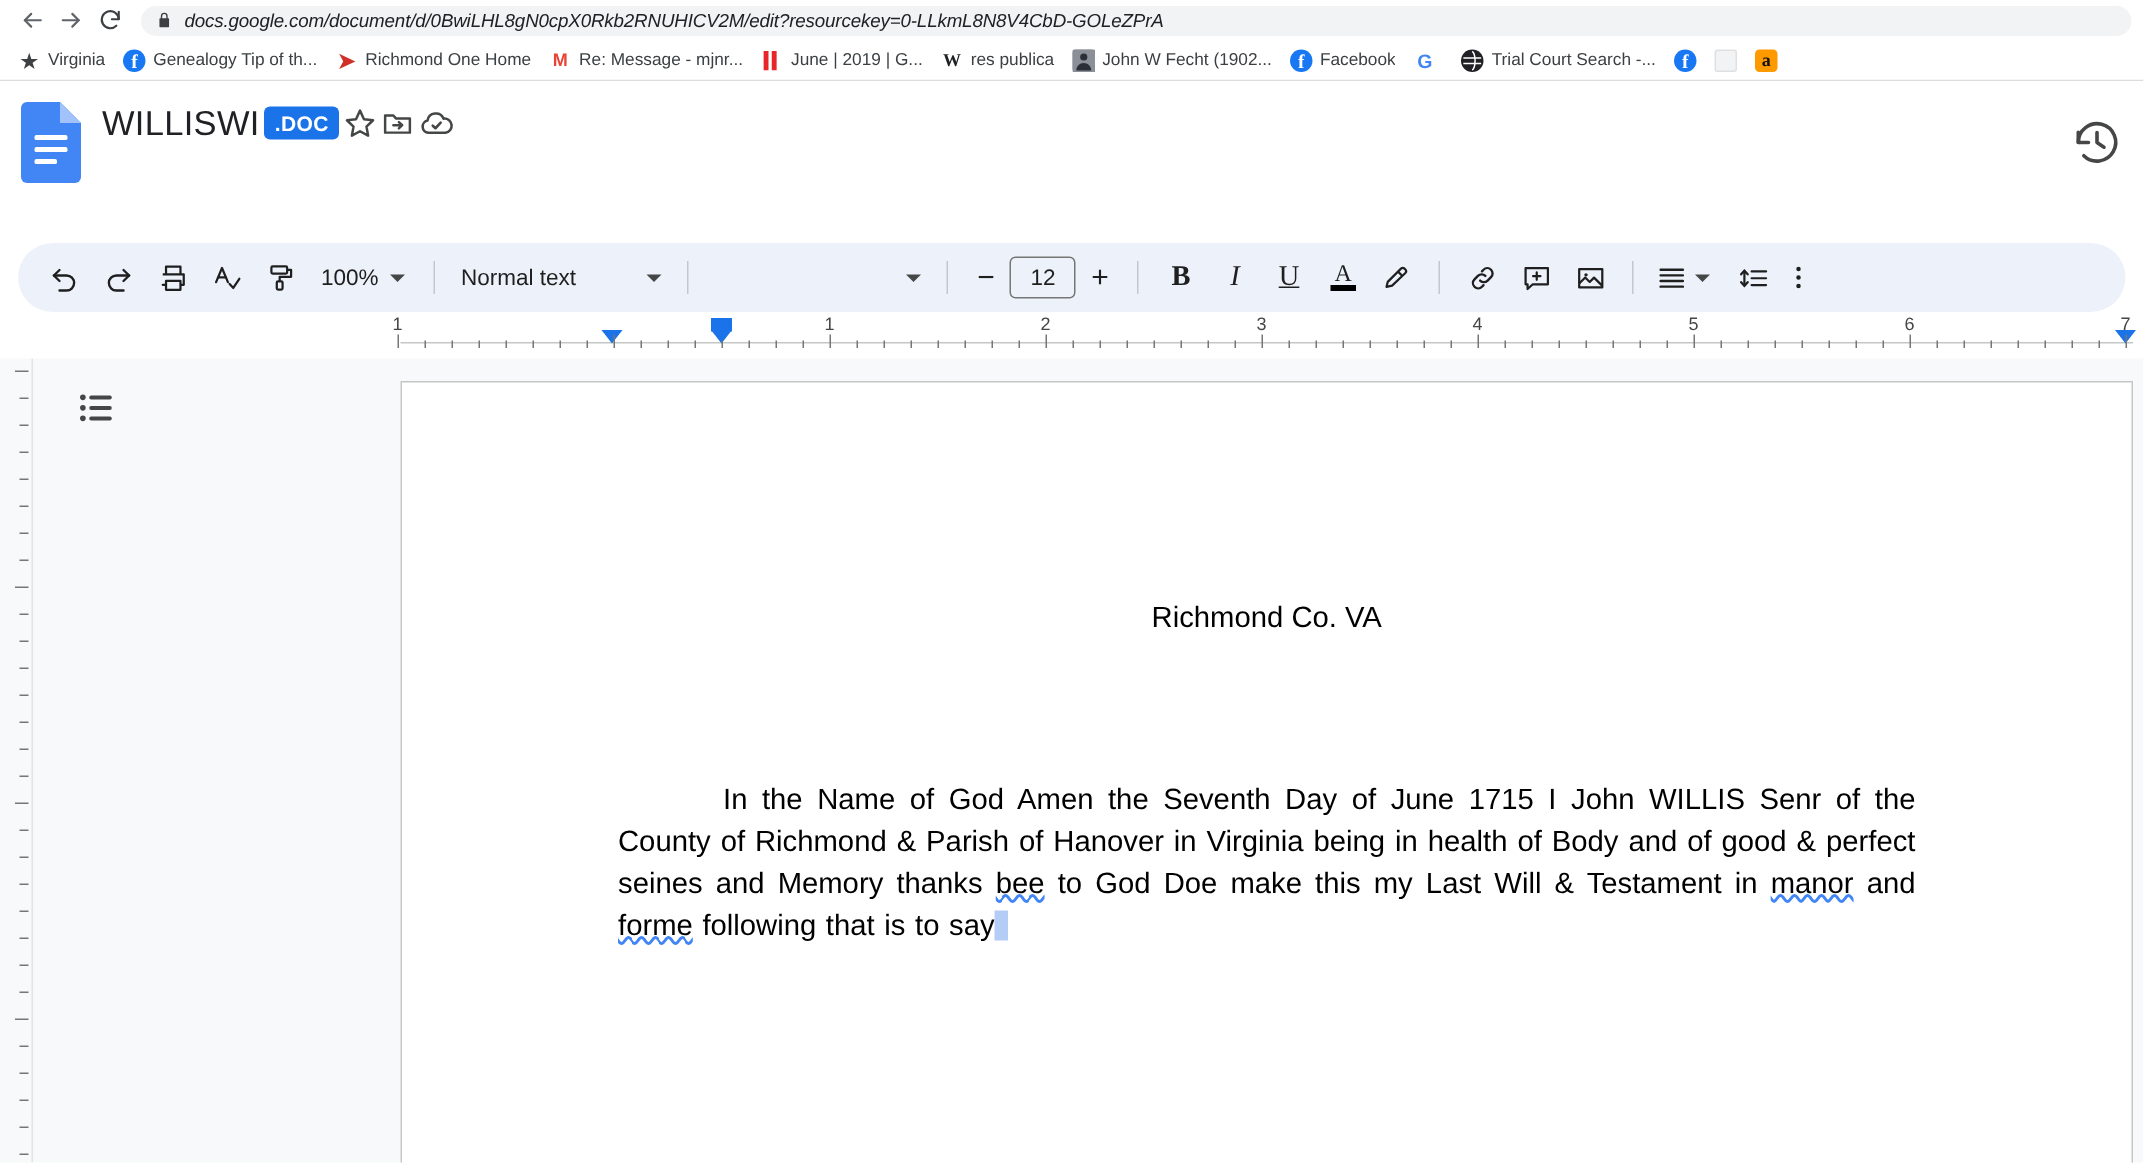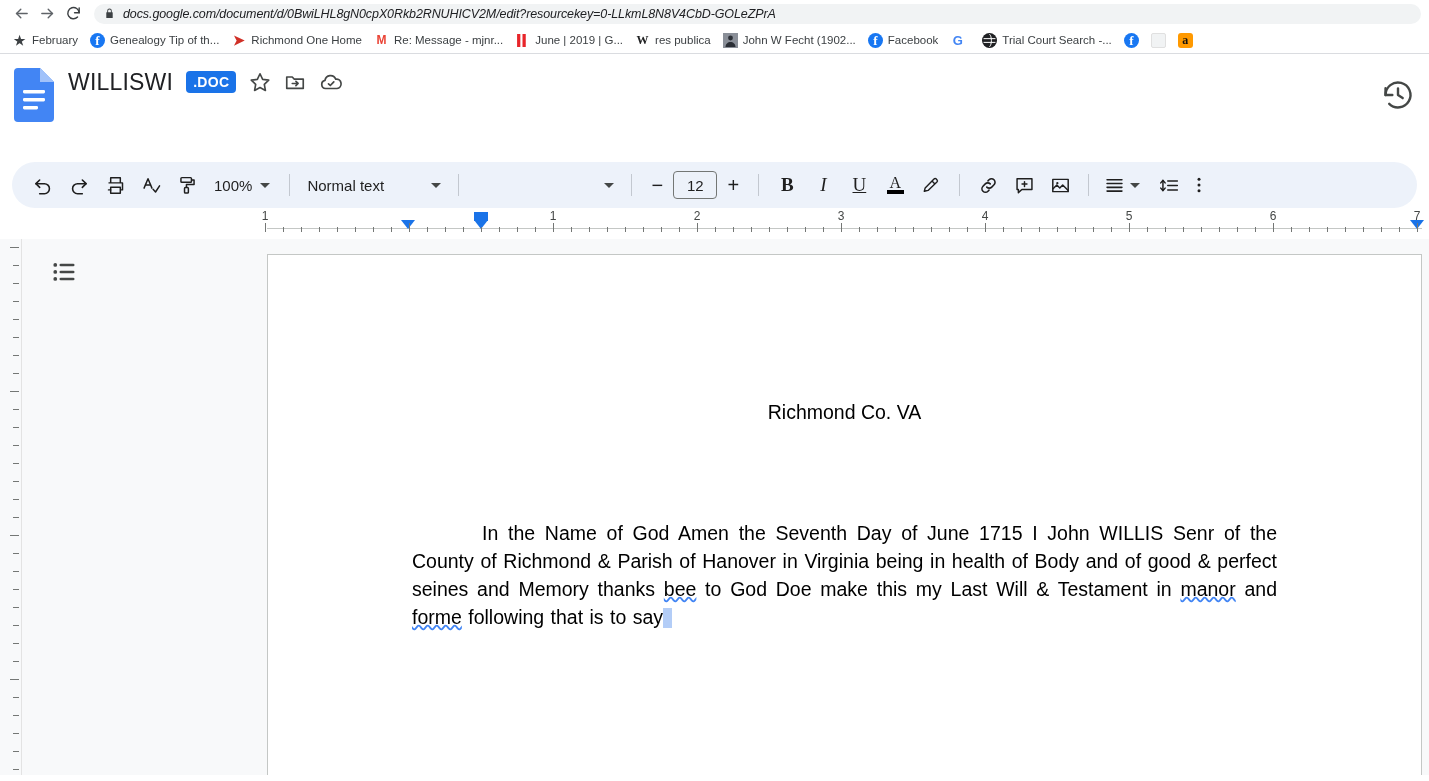--- a/index.html
+++ b/index.html
@@ -99,21 +99,21 @@
 
   
   #docs-header {
     height: 104px;
     display: flex;
     padding: 8px 14px 0 14px;
     position: relative;
   }
   #docs-logo { width: 40px; height: 54px; margin-top: 6px; flex:0 0 auto; }
   #title-block { margin-left: 14px; flex: 1 1 auto; }
-  #title-row { display: flex; align-items: center; height: 40px; gap: 13px; }
+  #title-row { display: flex; align-items: center; height: 40px; gap: 3px; }
   #doc-title {
     font-size: 23px;
     color: #202124;
     font-weight: normal;
     letter-spacing: 0.2px;
   }
   #doc-badge {
     background: #1a73e8;
     color: #fff;
     font-size: 14px;
@@ -297,21 +297,21 @@
             <path d="M12 1a5 5 0 0 0-5 5v3H6a1 1 0 0 0-1 1v11a1 1 0 0 0 1 1h12a1 1 0 0 0 1-1V10a1 1 0 0 0-1-1h-1V6a5 5 0 0 0-5-5zm0 2a3 3 0 0 1 3 3v3H9V6a3 3 0 0 1 3-3z"></path>
           </svg>
       </span>
       <span id="url-text">docs.google.com/document/d/0BwiLHL8gN0cpX0Rkb2RNUHICV2M/edit?resourcekey=0-LLkmL8N8V4CbD-GOLeZPrA</span>
     </div>
   </div>
 
   <div id="bookmarks-bar">
     <div class="bm">
       <span class="favicon fav-star">★</span>
-      <span class="bm-label">February</span>
+      <span class="bm-label">Virginia</span>
     </div>
     <div class="bm">
       <span class="favicon fav-fb">f</span>
       <span class="bm-label">Genealogy Tip of th...</span>
     </div>
     <div class="bm">
       <span class="favicon fav-c1">➤</span>
       <span class="bm-label">Richmond One Home</span>
     </div>
     <div class="bm">

